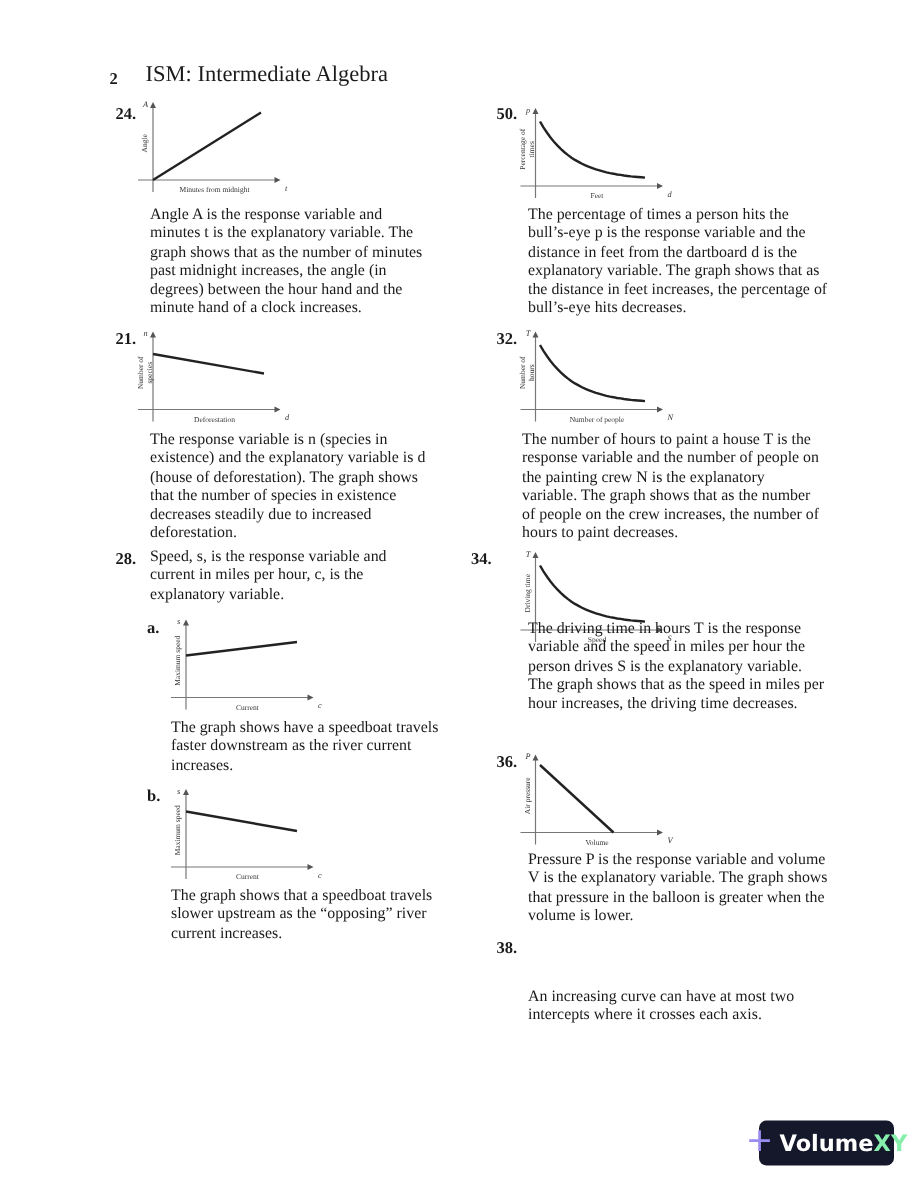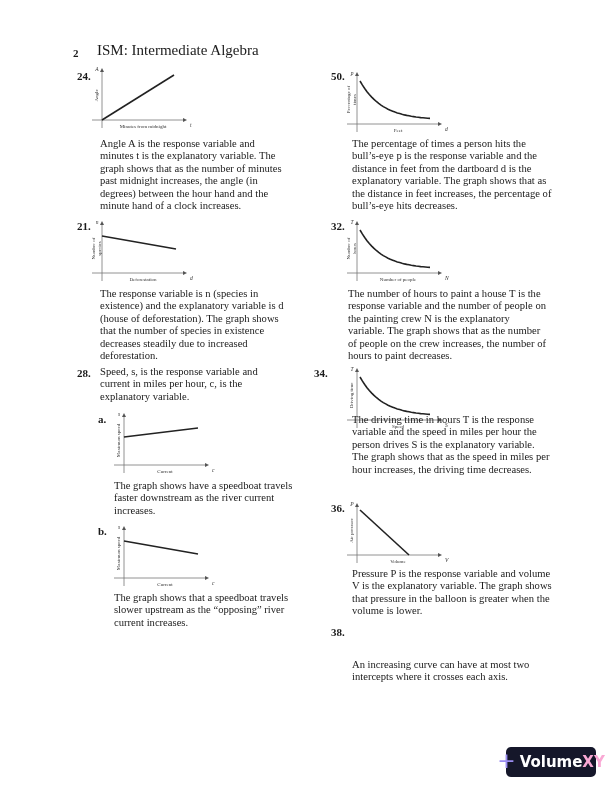--- a/index.html
+++ b/index.html
@@ -9,21 +9,21 @@
   .hdr-title { position:absolute; left:97px; top:42px; font-size:15px; }
   .hdr-title b { font-weight:normal; }
   .pnum { position:absolute; font-size:11px; font-weight:bold; }
   .para { position:absolute; font-size:10.6px; line-height:12.4px; width:190px; }
   .graph { position:absolute; }
   .graph svg { overflow:visible; display:block; }
   .badge { position:absolute; left:506px; top:747px; width:90px; height:30px; background:#15172a;
            border-radius:5px; display:flex; align-items:center; justify-content:center; gap:4px;
            font-family:"DejaVu Sans", sans-serif; font-weight:bold; font-size:15px; color:#ffffff; }
   .badge .plus { color:#9a8cf0; font-size:22px; font-weight:normal; line-height:1; margin-top:-2px; }
-  .badge .xy { color:#f9a8d4; }
+  .badge .xy { color:#86efac; }
   .ax-lbl { font-family:"Liberation Serif", serif; font-size:5px; fill:#333; }
   .ax-var { font-family:"Liberation Serif", serif; font-size:5.5px; font-style:italic; fill:#333; }
 </style>
 </head>
 <body>
 
 <div>
   <span class="hdr-num">2</span>
   <span class="hdr-title"><b>ISM:</b><span> Intermediate Algebra</span></span>
 </div>

